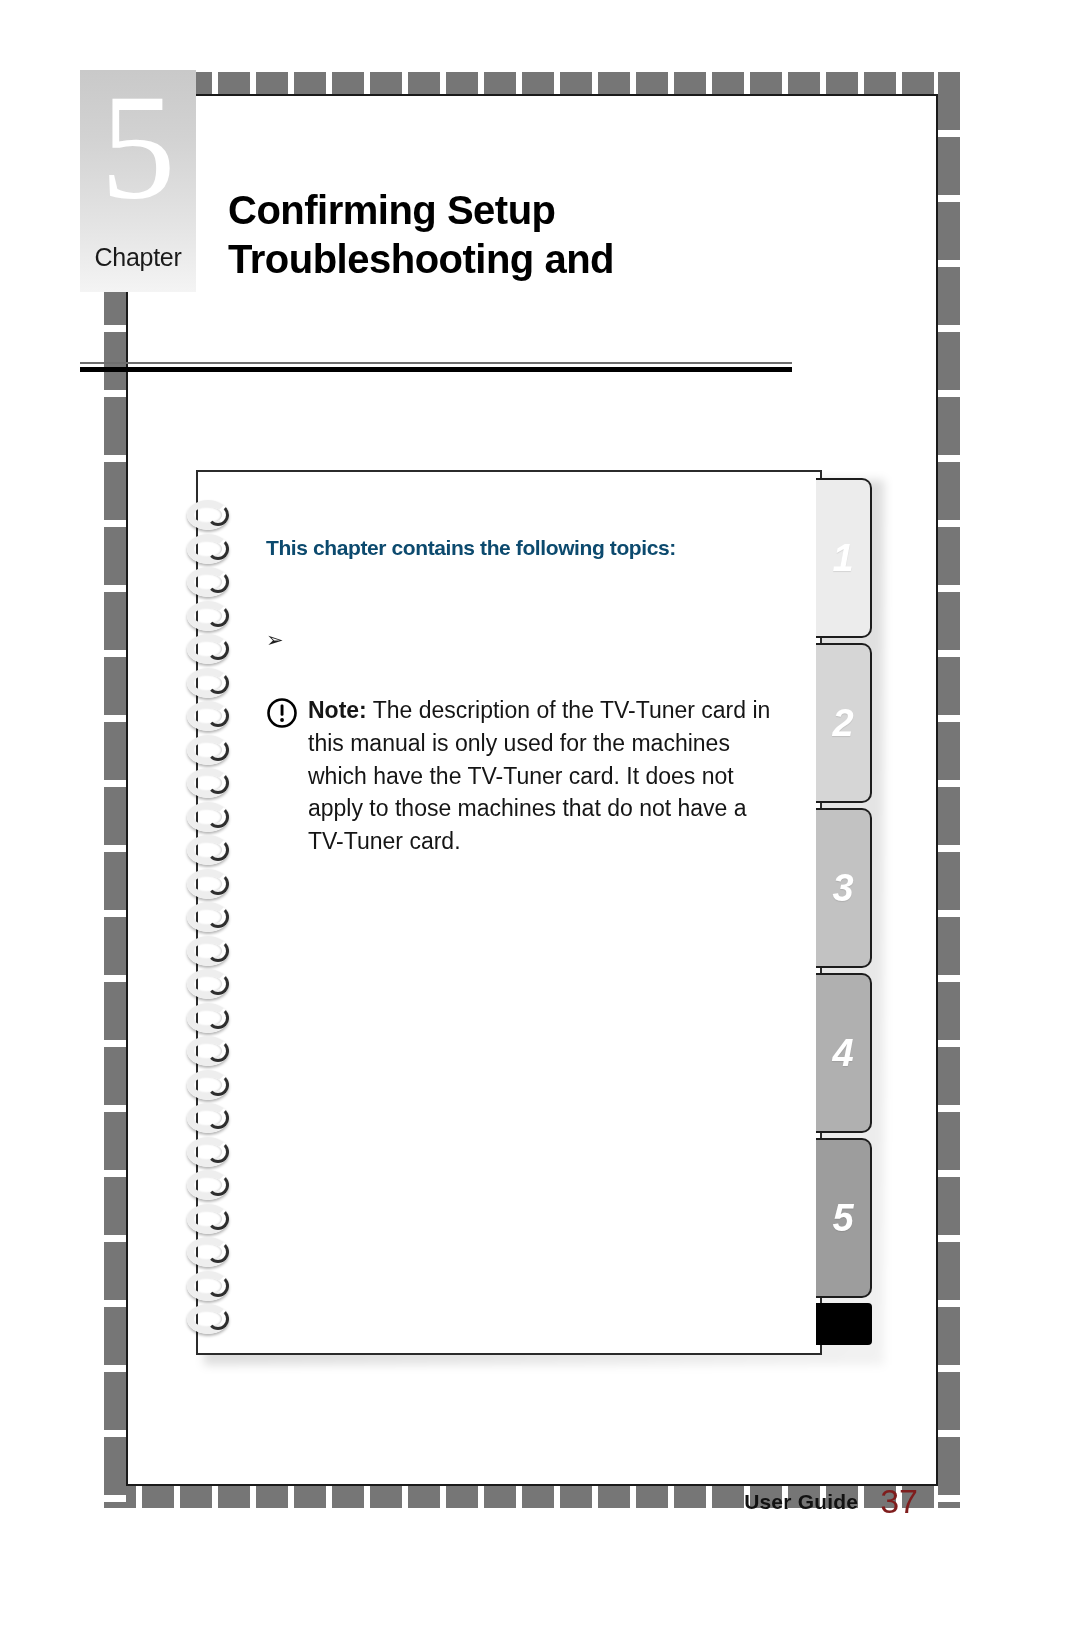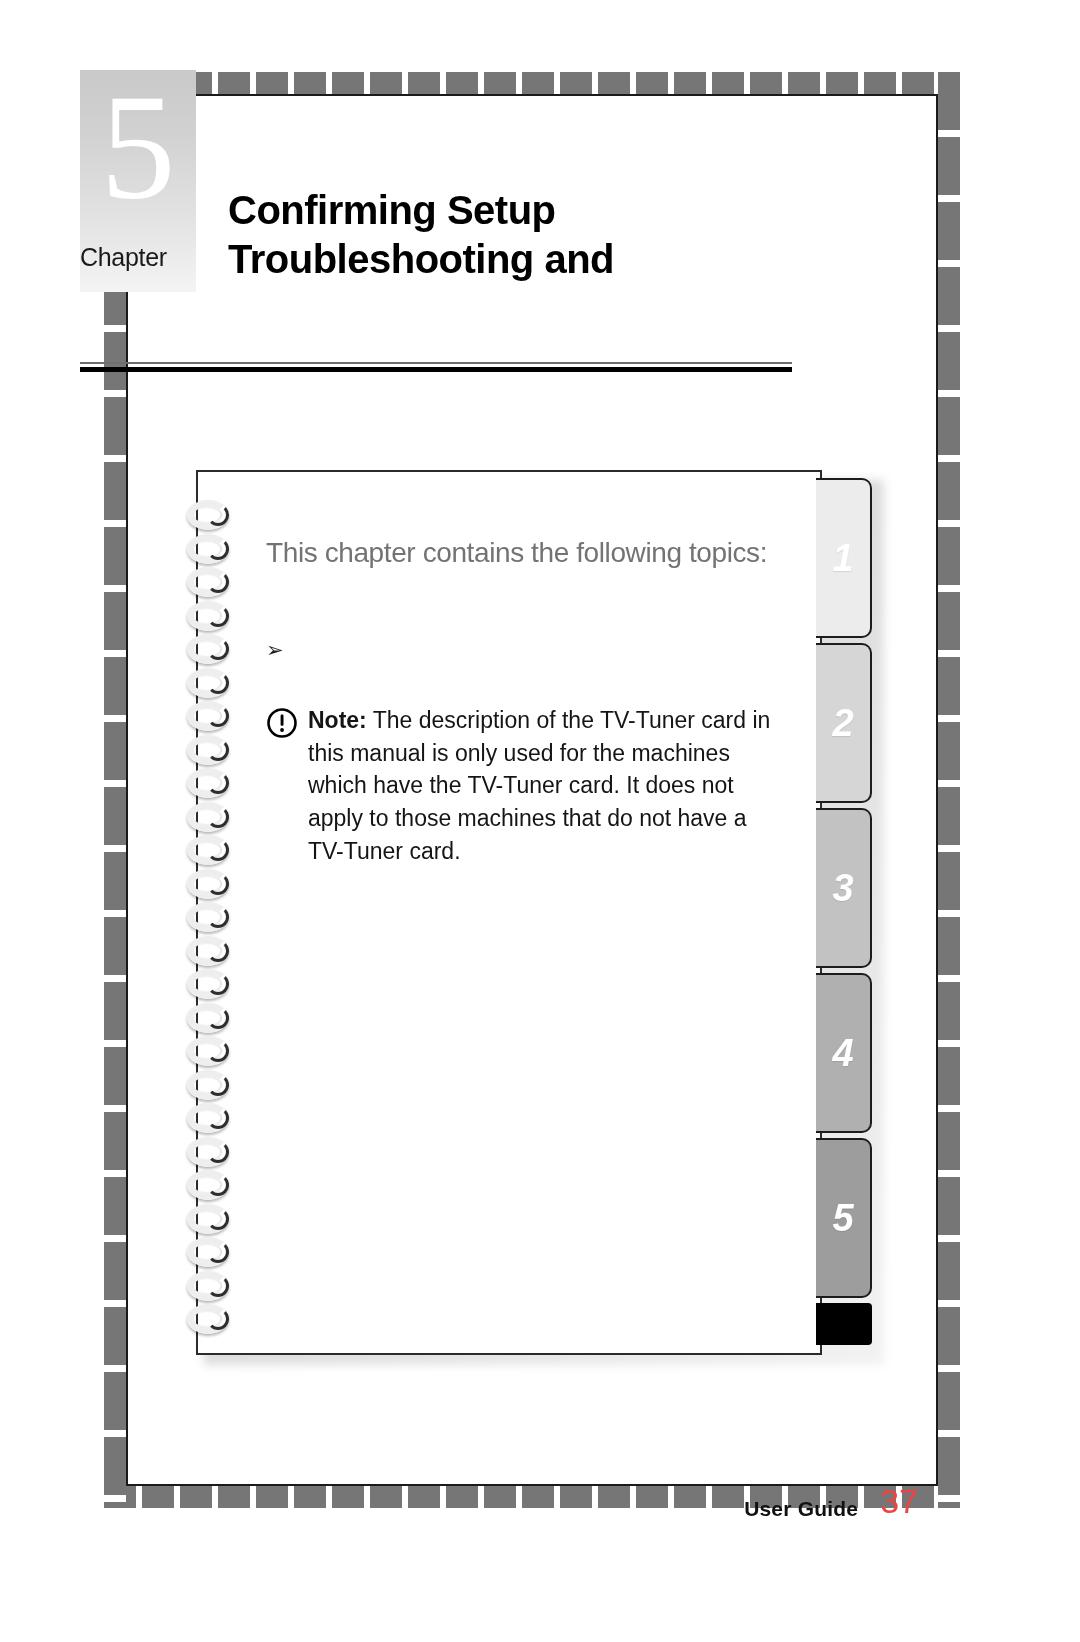--- a/index.html
+++ b/index.html
@@ -84,21 +84,21 @@
     font-size: 150px;
     line-height: 1;
     color: #ffffff;
     font-weight: 400;
   }
   .chapter-word {
     position: absolute;
     left: 0;
     bottom: 20px;
     width: 116px;
-    text-align: left;
+    text-align: center;
     font-size: 25px;
     color: #1a1a1a;
     letter-spacing: -0.3px;
   }
   .chapter-title {
     position: absolute;
     left: 148px;
     top: 116px;
     width: 560px;
     font-size: 40px;
@@ -193,24 +193,24 @@
   }
 
   
   .panel-content {
     position: absolute;
     left: 68px;
     top: 62px;
     width: 530px;
   }
   .panel-heading {
-    font-size: 28px;
-    font-weight: normal;
+    font-size: 21px;
+    font-weight: bold;
     line-height: 1.38;
-    color: #737373;
+    color: #0c4a6e;
     letter-spacing: -0.4px;
   }
   .topic-list {
     margin-top: 62px;
   }
   .topic-item {
     display: flex;
     align-items: baseline;
     font-size: 23px;
     color: #1f1f1f;
@@ -277,31 +277,31 @@
     border-radius: 0 4px 4px 0;
     box-sizing: border-box;
   }
 
   
   .footer {
     position: absolute;
     right: 162px;
     top: 1482px;
     display: flex;
-    align-items: flex-end;
+    align-items: center;
   }
   .footer-label {
     font-size: 21px;
     font-weight: bold;
     color: #111111;
     letter-spacing: 0.2px;
   }
   .footer-page {
     font-size: 34px;
-    color: #ef4444;
+    color: #7f1d1d;
     margin-left: 22px;
   }
 </style>
 </head>
 <body>
 
 <div class="page-frame">
   <div class="dash-band dash-top"></div>
   <div class="dash-band dash-bottom"></div>
   <div class="dash-band dash-left"></div>

